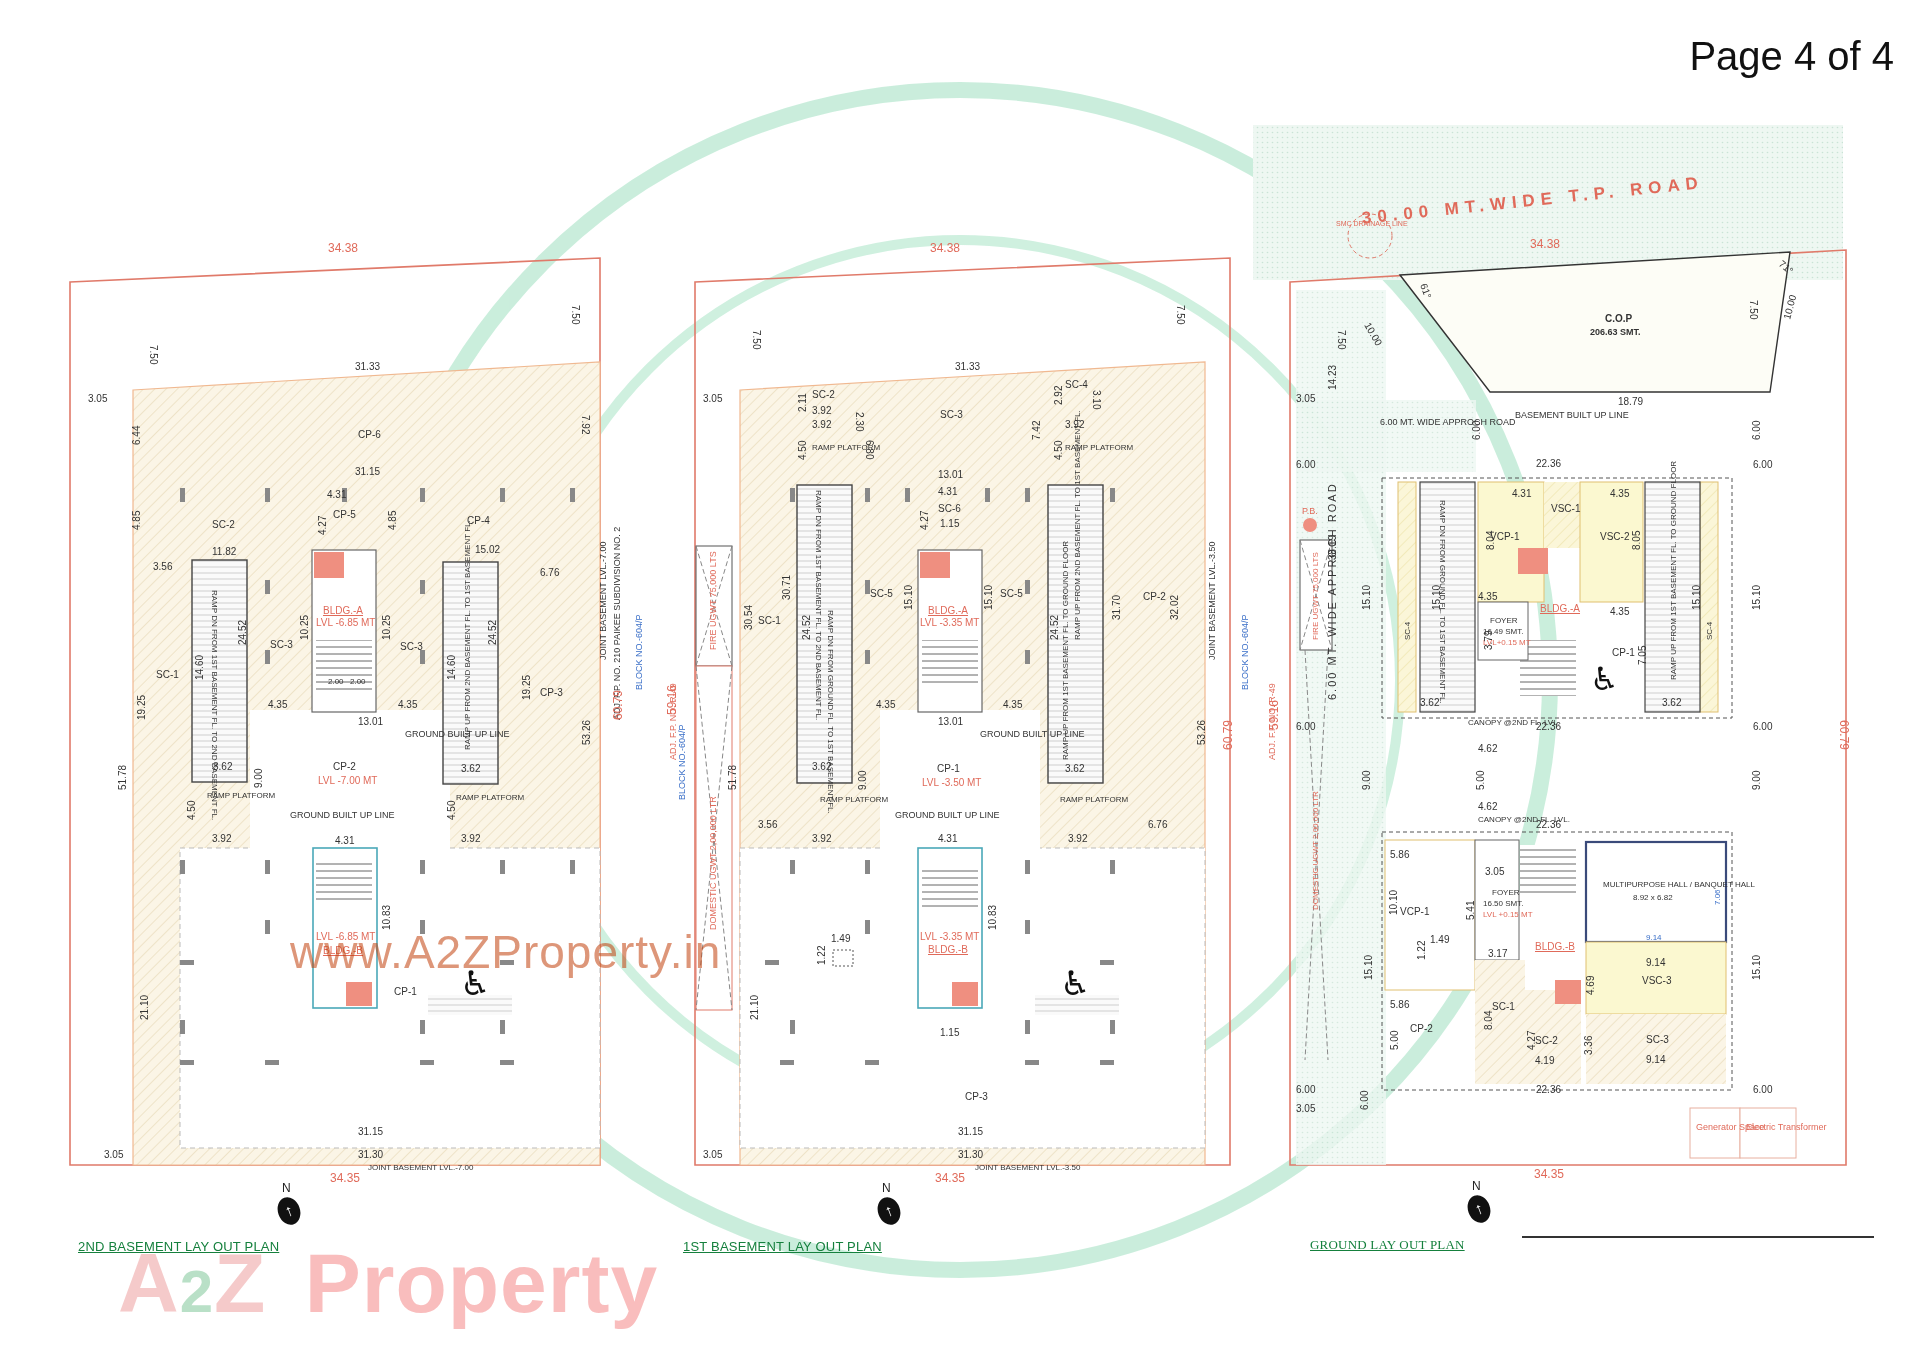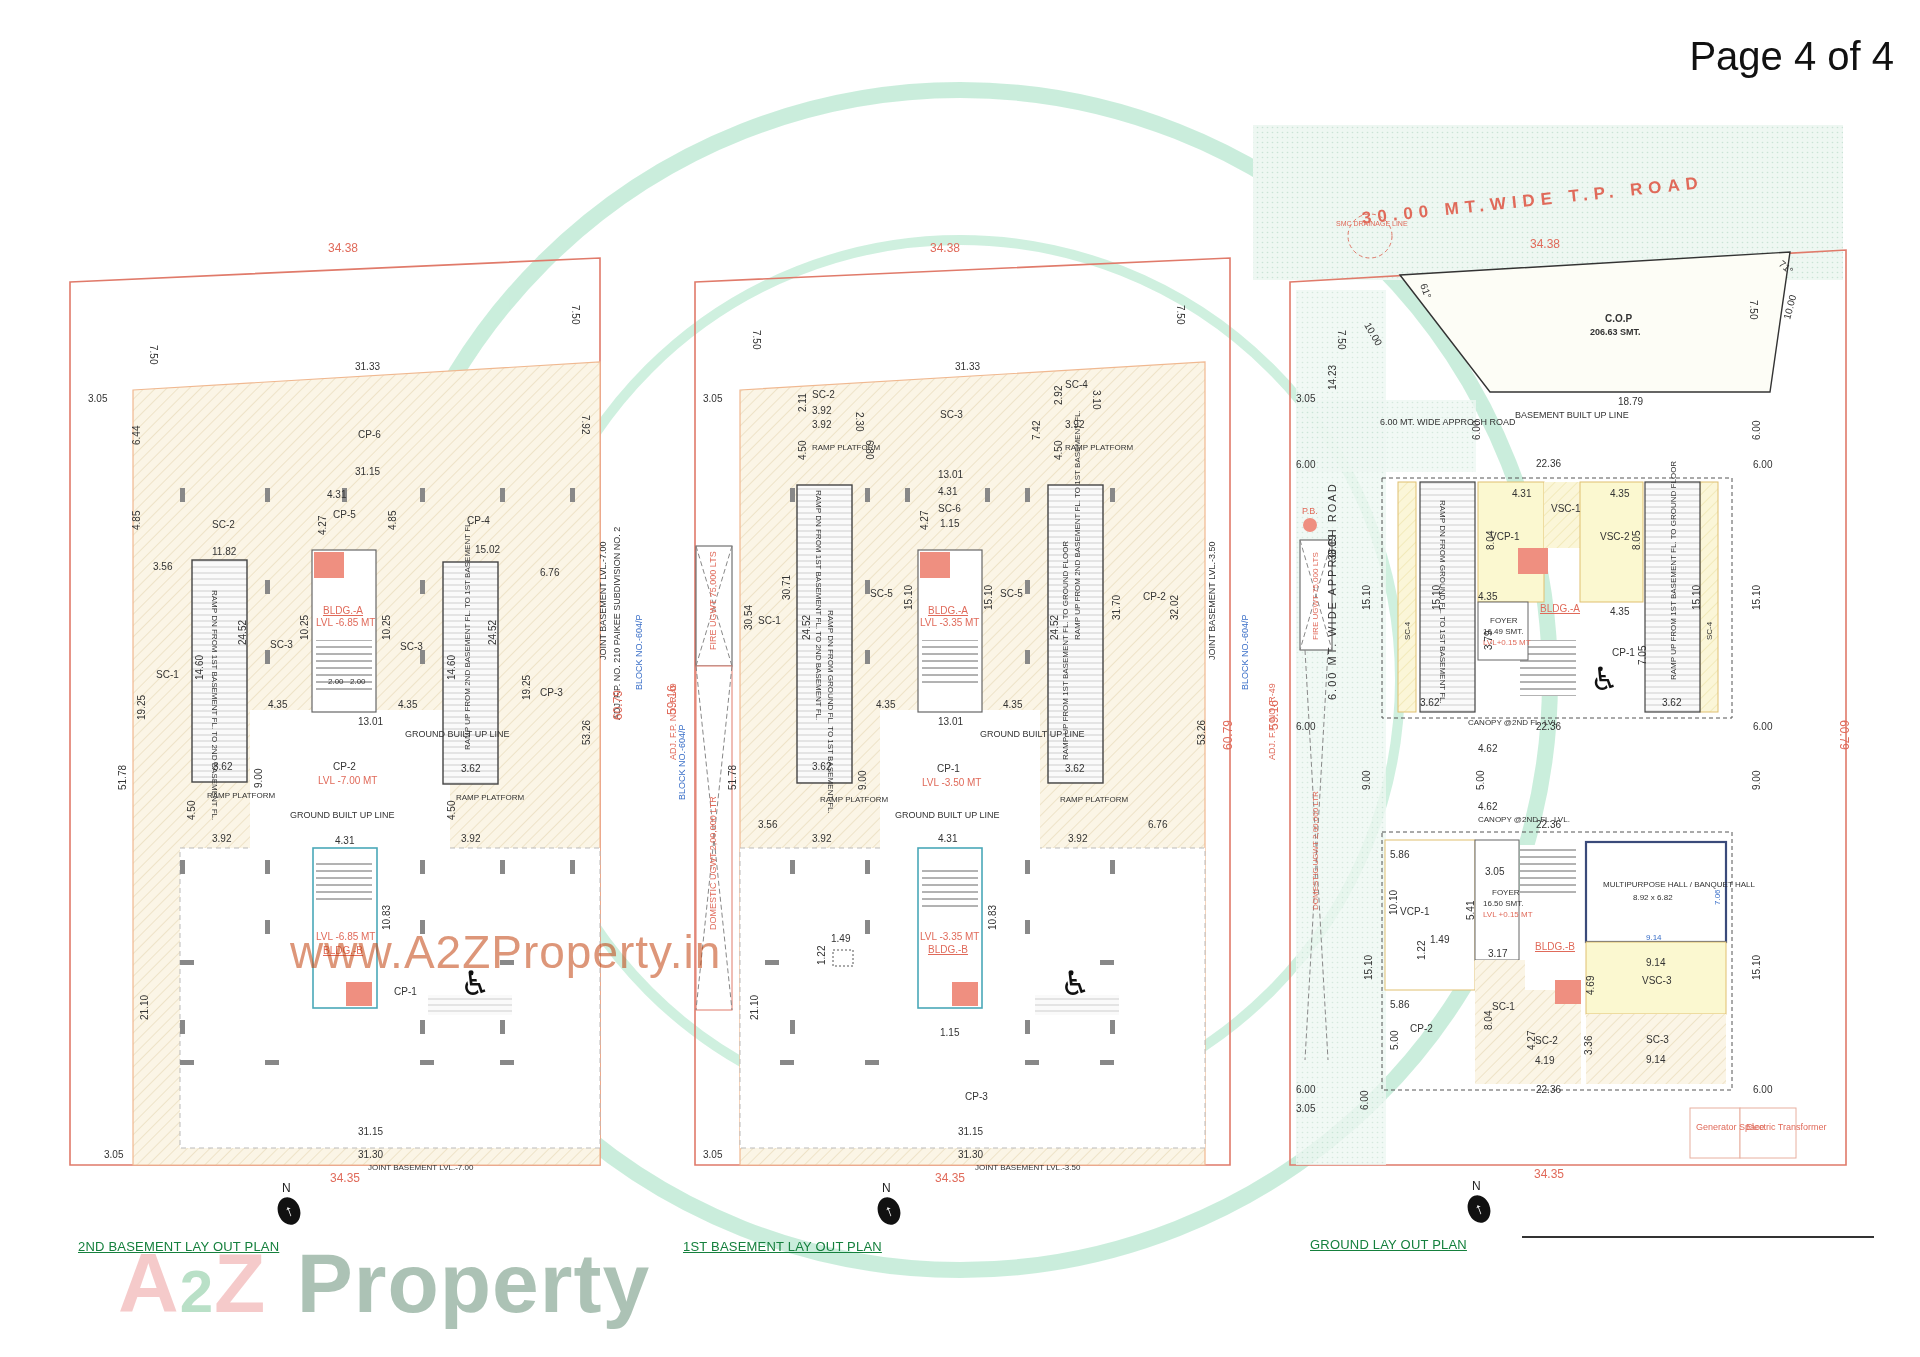--- a/index.html
+++ b/index.html
@@ -498,24 +498,24 @@
   <span class="n">N</span>
   <div class="disc">↑</div>
 </div>
 
 <div class="plan-title" style="left:683px; top:1197px;">1ST BASEMENT LAY OUT PLAN</div>
 <div class="north" style="left:878px; top:1197px;">
   <span class="n">N</span>
   <div class="disc">↑</div>
 </div>
 
-<div class="plan-title" style="left:1310px; top:1195px;">GROUND LAY OUT PLAN</div>
+<div class="plan-title" style="left:1310px; top:1195px;font-family:Liberation Serif, serif;">GROUND LAY OUT PLAN</div>
 <div class="north" style="left:1468px; top:1195px;">
   <span class="n">N</span>
   <div class="disc">↑</div>
 </div>
 
 <div class="sig-line"></div>
 
 <div class="brand">
   <span style="color:#e46a6a">A</span><span style="color:#3aa860; font-size:60px">2</span><span style="color:#e46a6a">Z</span>
-  <span style="color:#14532d; margin-left:6px">Property</span>
+  <span style="color:#ef4444; margin-left:14px">Property</span>
 </div>
 
 </body></html>

